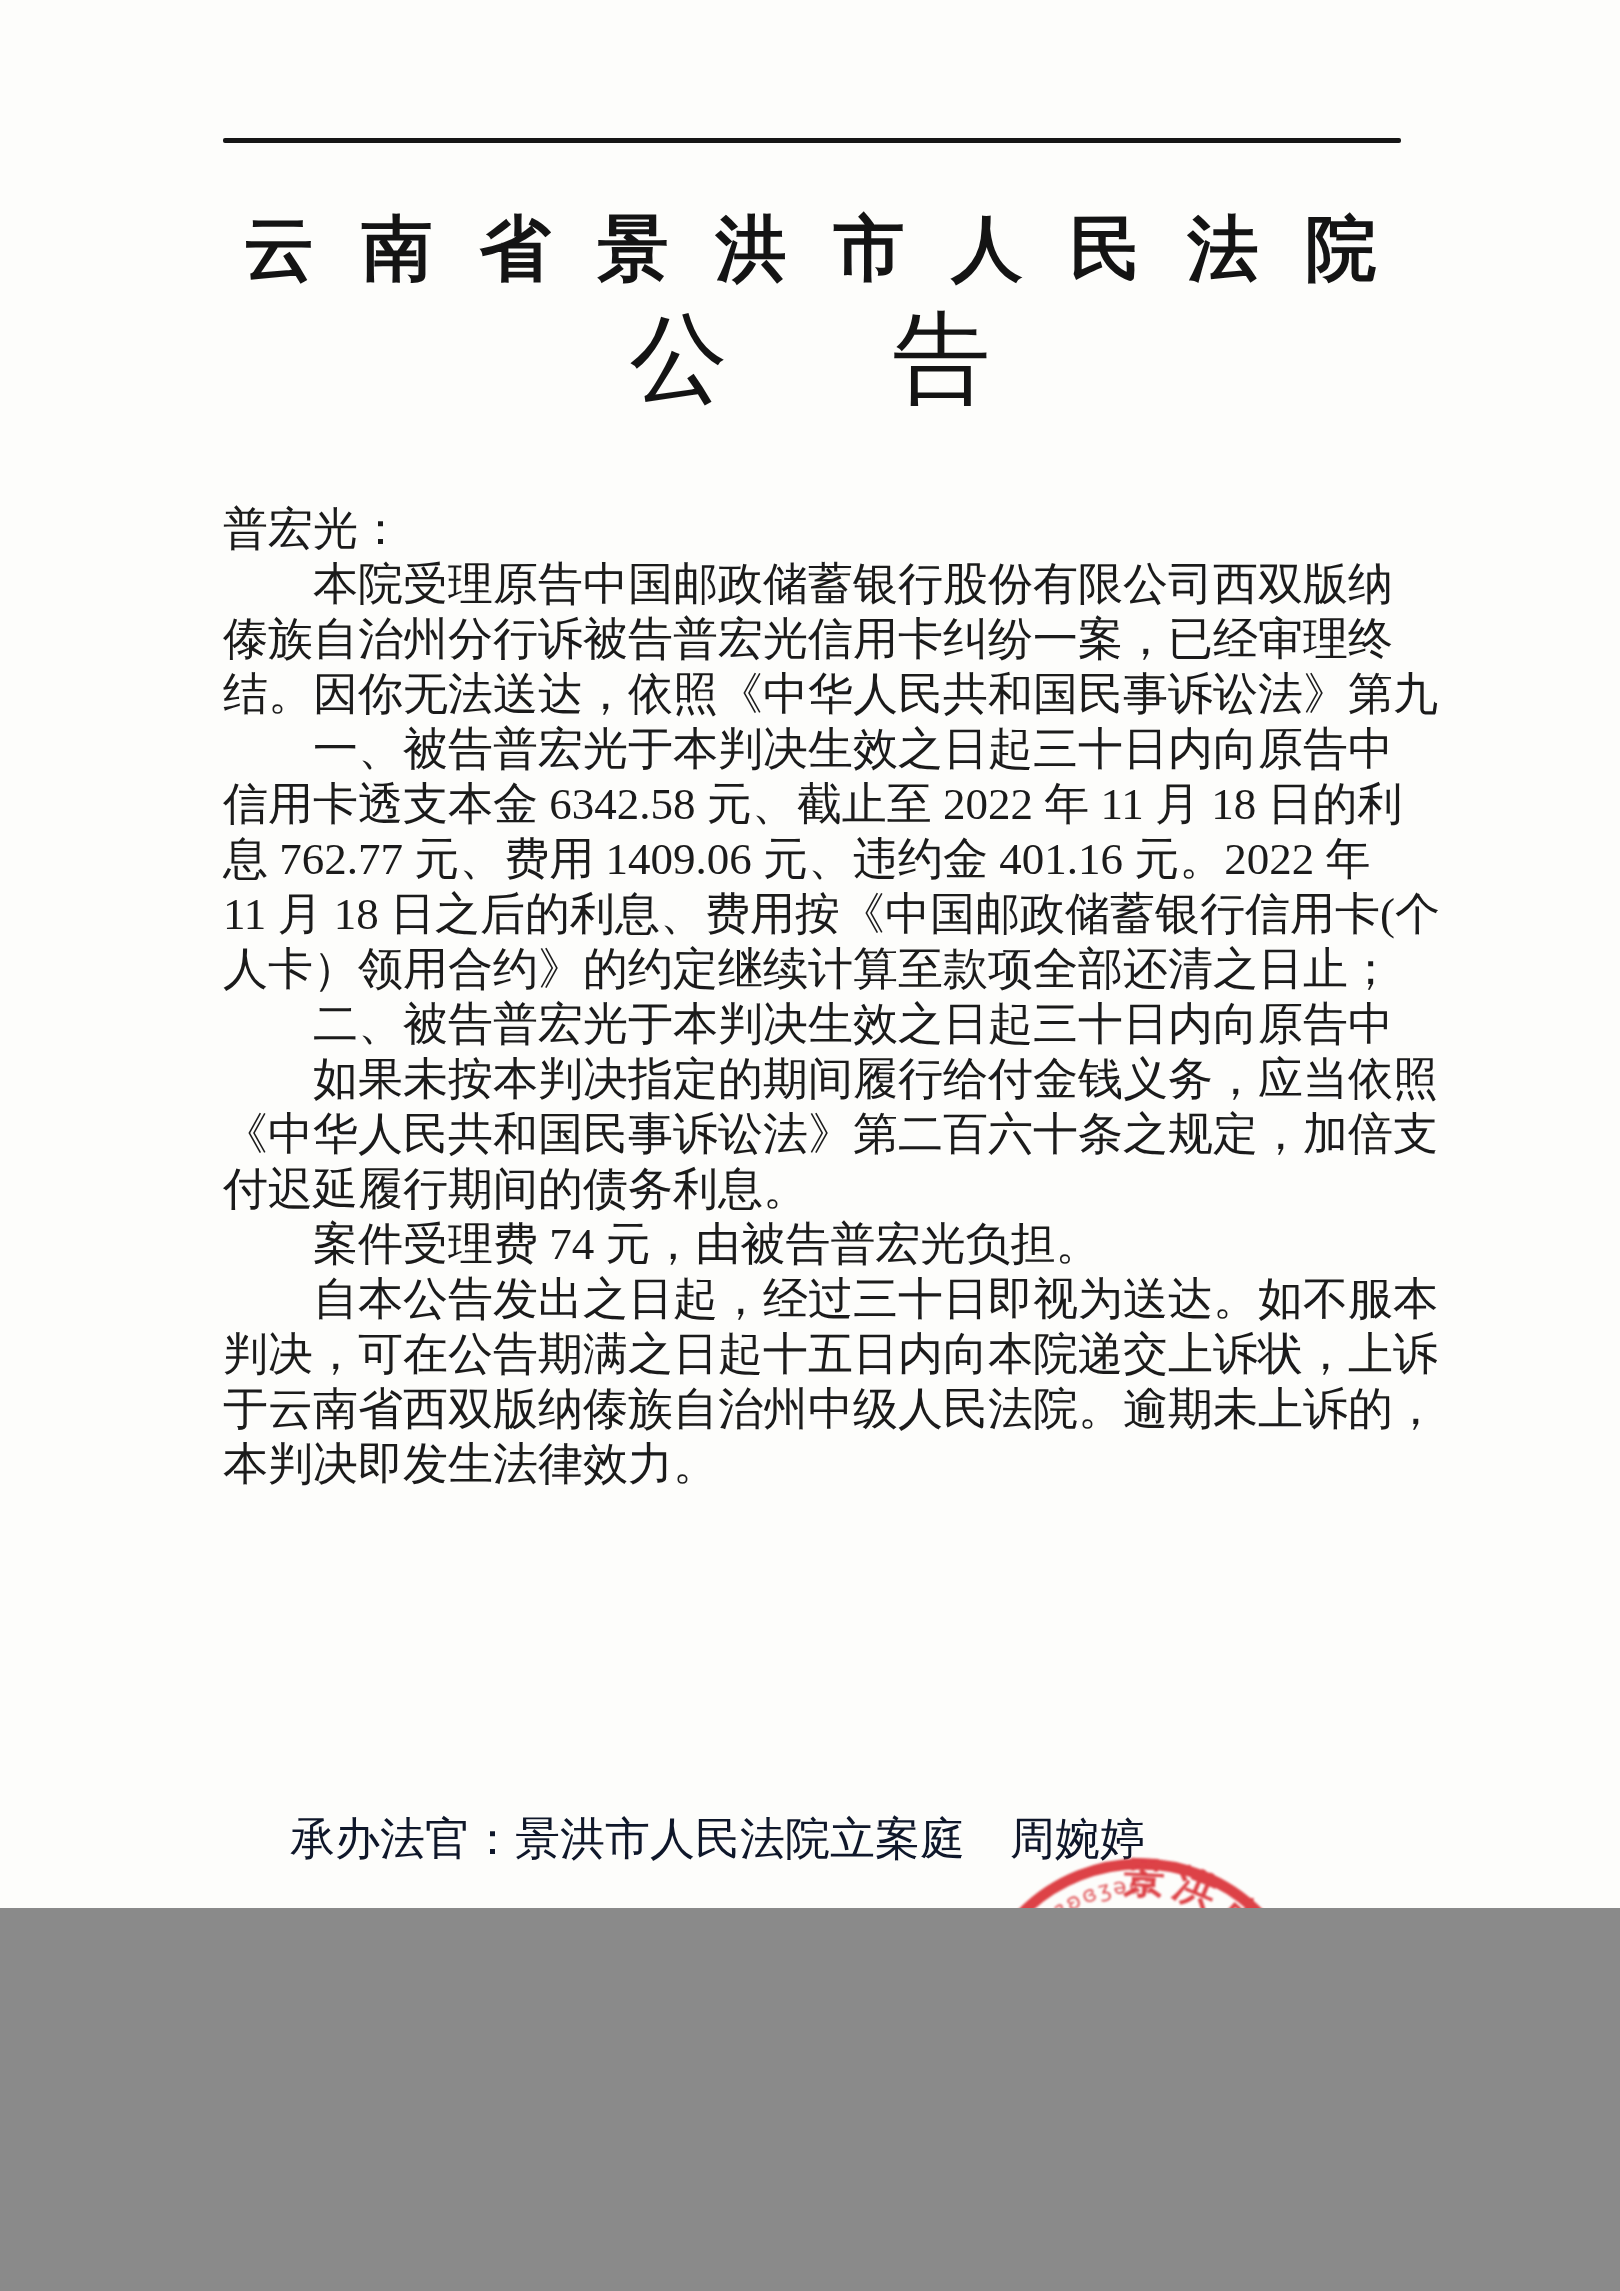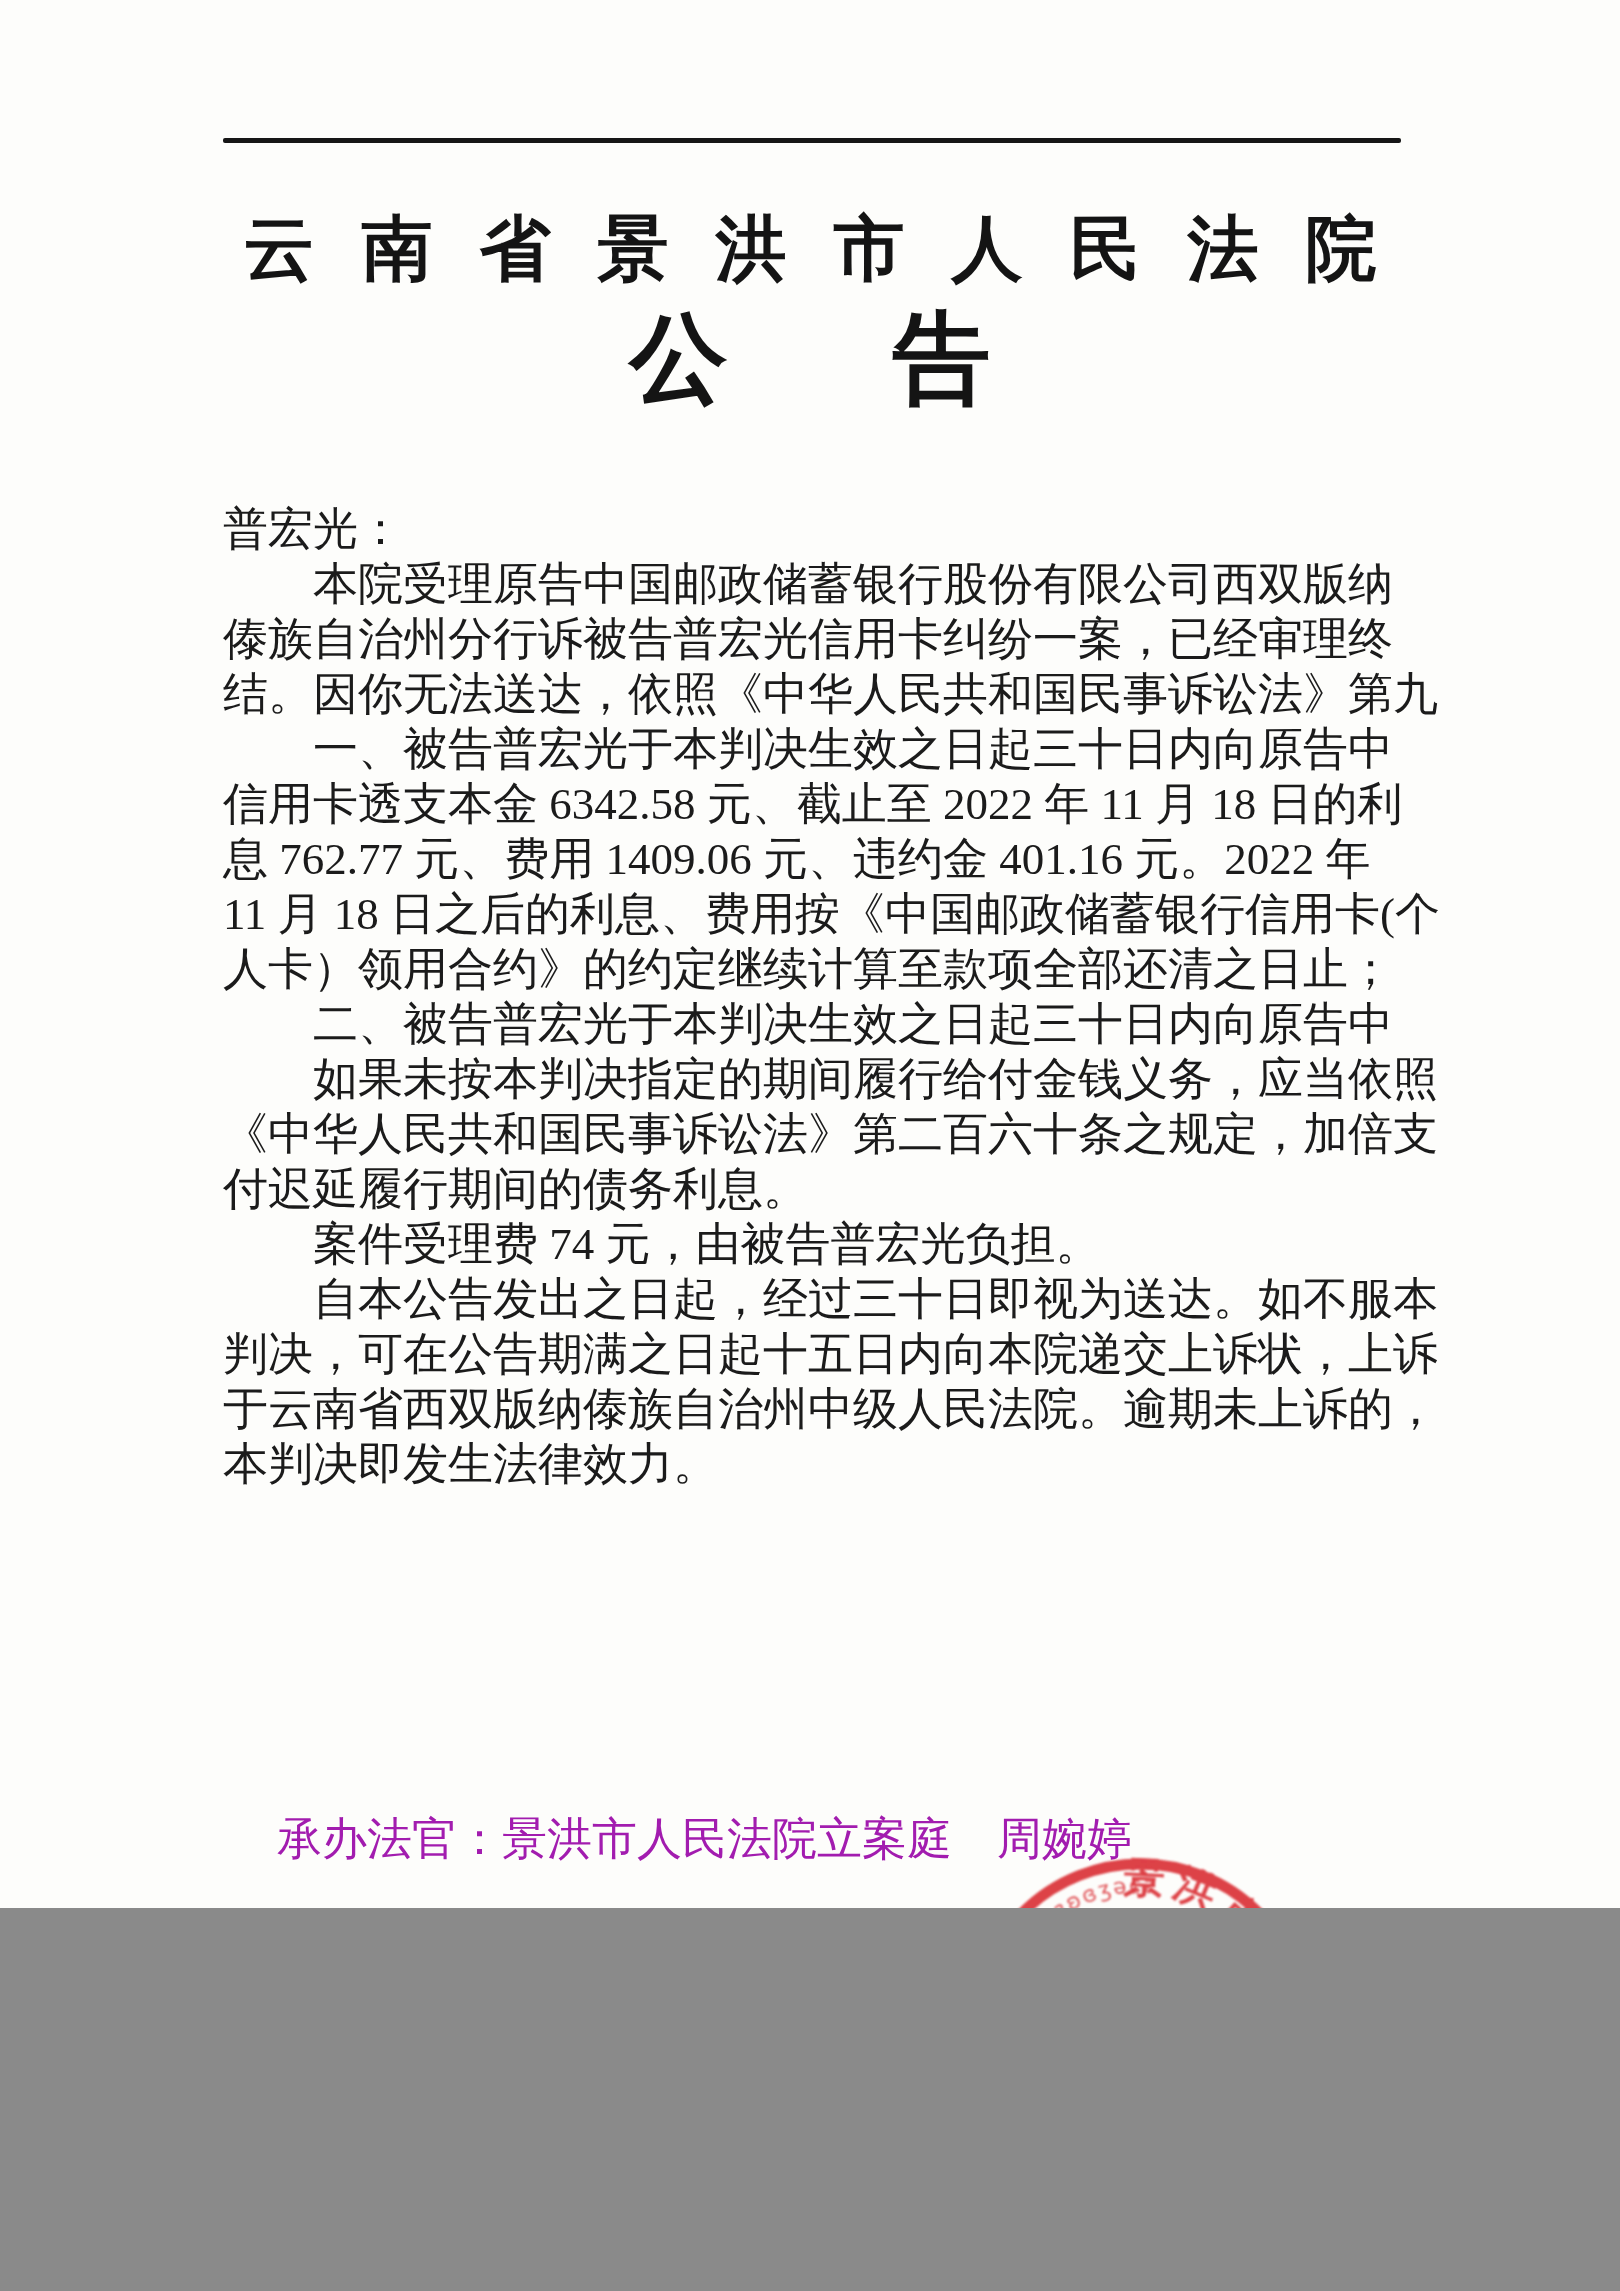--- a/index.html
+++ b/index.html
@@ -16,31 +16,31 @@
     background:#161616;border-radius:2px;
   }
   .title-wrap{position:absolute;left:0;width:1620px;text-align:center;white-space:nowrap;}
   .title-court{top:202px;}
   .title-court span{
     display:inline-block;font-size:71px;font-weight:600;
     letter-spacing:47px;margin-right:-47px;color:#141414;
   }
   .title-doctype{top:294px;}
   .title-doctype span{
-    display:inline-block;font-size:98px;font-weight:700;
+    display:inline-block;font-size:98px;font-weight:400;
     letter-spacing:165px;margin-right:-165px;color:#141414;
   }
   .body-text{
     position:absolute;left:223px;top:502px;width:1186px;
     font-size:45px;line-height:55px;white-space:nowrap;color:#1b1b1b;
   }
   .body-line{height:55px;}
   .judge-line{
-    position:absolute;left:277px;top:1809px;
-    font-size:45px;white-space:nowrap;color:#a21caf;
+    position:absolute;left:290px;top:1809px;
+    font-size:45px;white-space:nowrap;color:#0f172a;
   }
   .seal{
     position:absolute;left:964px;top:1854px;width:353px;height:353px;
     opacity:0.96;
   }
   .sig-court{
     position:absolute;left:988px;top:1968px;z-index:5;
     font-size:46px;letter-spacing:2px;white-space:nowrap;color:#737373;
   }
   .sig-date{

